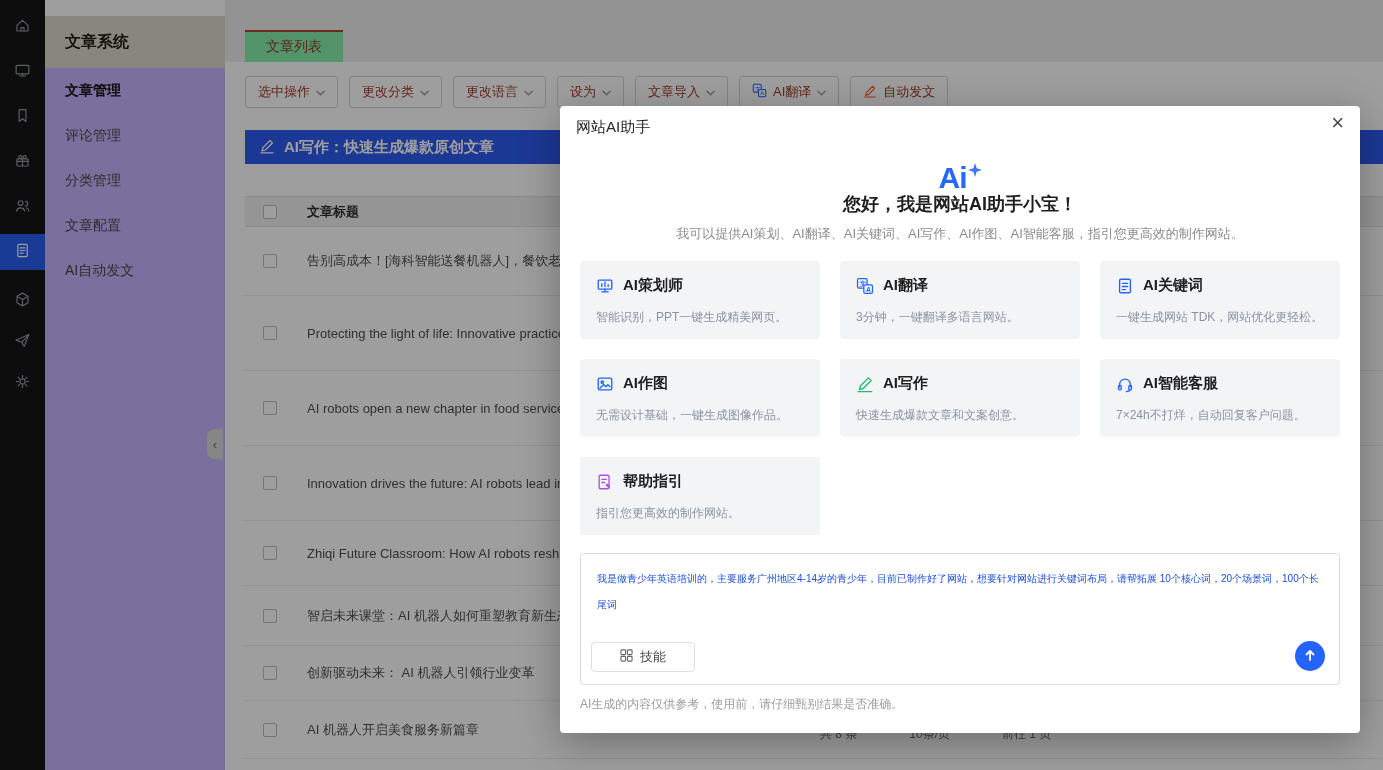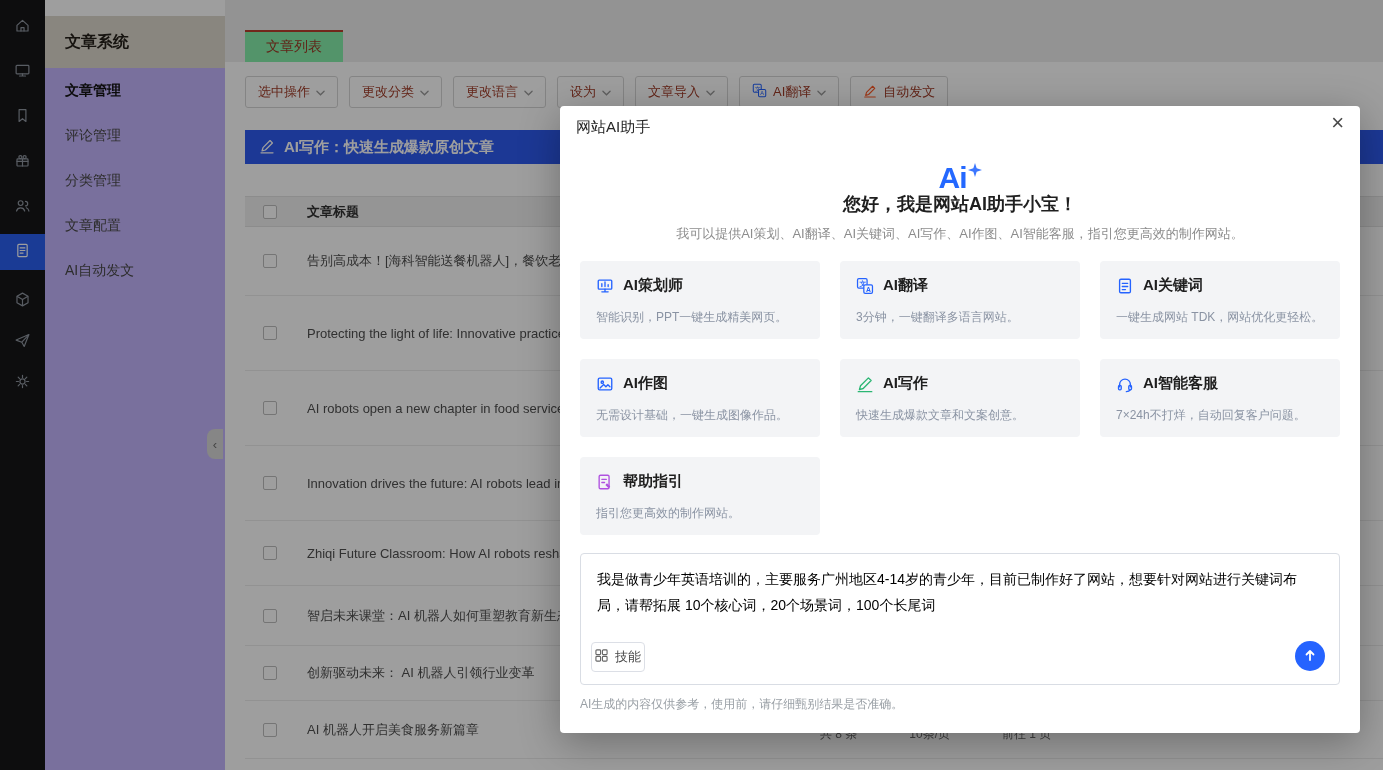--- a/index.html
+++ b/index.html
@@ -52,22 +52,22 @@
   .m-greet { position:absolute; top:86px; left:0; width:100%; text-align:center; font-size:18px; font-weight:bold; color:#1f1f1f; }
   .m-intro { position:absolute; top:119px; left:0; width:100%; text-align:center; font-size:13px; color:#8c8c8c; }
 
   .cards { position:absolute; left:20px; top:155px; width:760px; display:grid; grid-template-columns:repeat(3,240px); gap:20px; }
   .card { background:#f3f4f6; border-radius:4px; height:78px; padding:15px 16px; cursor:pointer; }
   .card-top { display:flex; align-items:center; gap:9px; font-size:15px; font-weight:600; color:#1f1f1f; }
   .card-desc { margin-top:14px; font-size:12px; color:#8a93a3; }
   .cicon { display:flex; flex:none; }
 
   .m-inputbox { position:absolute; left:20px; top:447px; width:760px; height:132px; border:1px solid #d9dde4; border-radius:4px; background:#fff; }
-  .m-input-text { padding:12px 16px 0; font-size:14px; color:#000000; line-height:26px; cursor:text; }
-  .skill-btn { position:absolute; left:10px; bottom:12px; height:30px; padding:0 3px; background:#fff; border:1px solid #dcdfe6; border-radius:4px; display:flex; align-items:center; gap:7px; font-size:13px; color:#4a4a4a; cursor:pointer; font-family:inherit; }
+  .m-input-text { padding:12px 16px 0; font-size:10px; color:#1d4ed8; line-height:26px; cursor:text; }
+  .skill-btn { position:absolute; left:10px; bottom:12px; height:30px; padding:0 28px; background:#fff; border:1px solid #dcdfe6; border-radius:4px; display:flex; align-items:center; gap:7px; font-size:13px; color:#4a4a4a; cursor:pointer; font-family:inherit; }
   .send-btn { position:absolute; right:14px; bottom:13px; width:30px; height:30px; border-radius:50%; background:#2563ff; border:none; display:flex; align-items:center; justify-content:center; cursor:pointer; }
   .m-disclaimer { position:absolute; left:20px; top:590px; font-size:12px; color:#9aa0a6; }
 </style>
 </head>
 <body>
 
 <div class="icon-rail">
   <div class="rail-item" style="top:10px">
     <span><svg width="17" height="17" viewBox="0 0 20 20" fill="none" stroke="#9096a0" stroke-width="1.4" stroke-linecap="round" stroke-linejoin="round">
           <path d="M3.5 9.8L10 4l6.5 5.8V16.5h-13z"></path>

